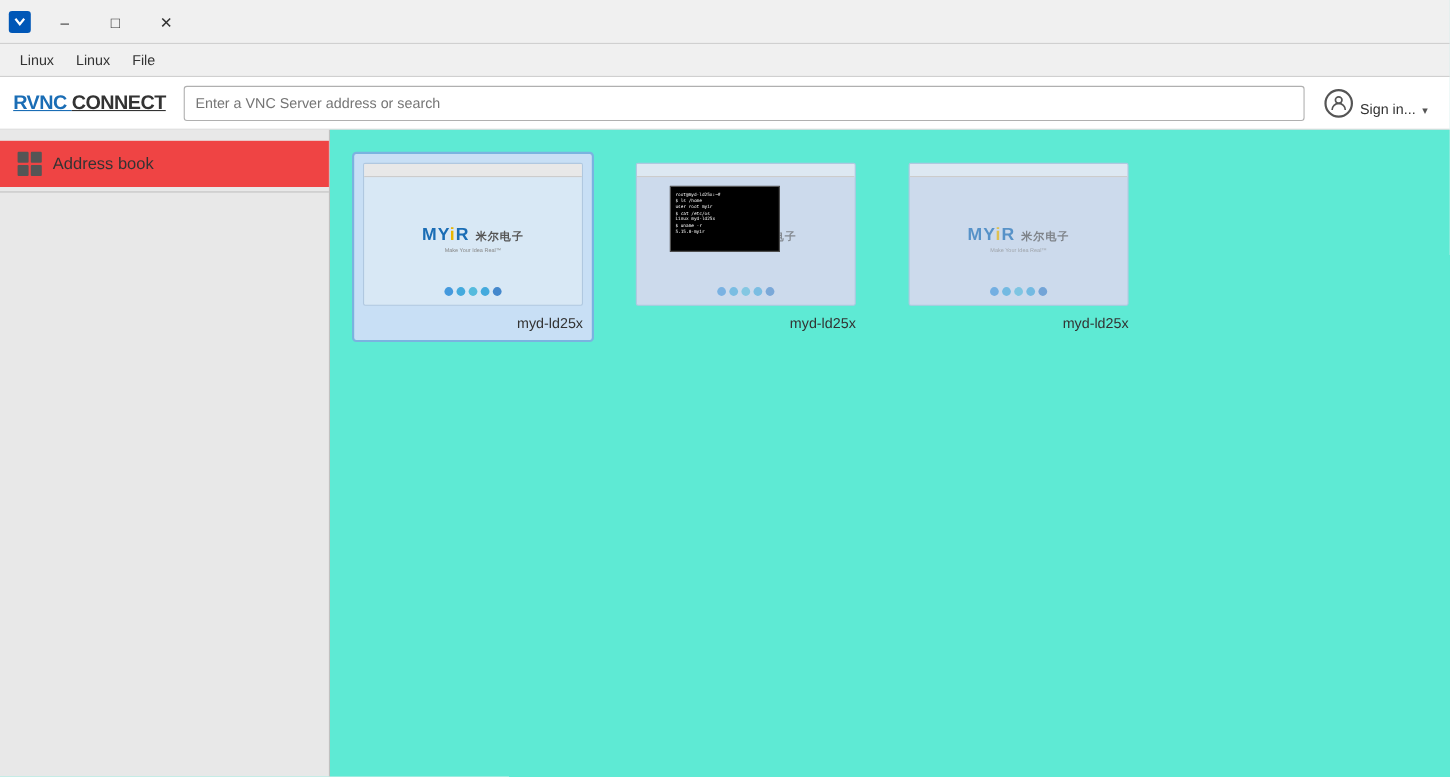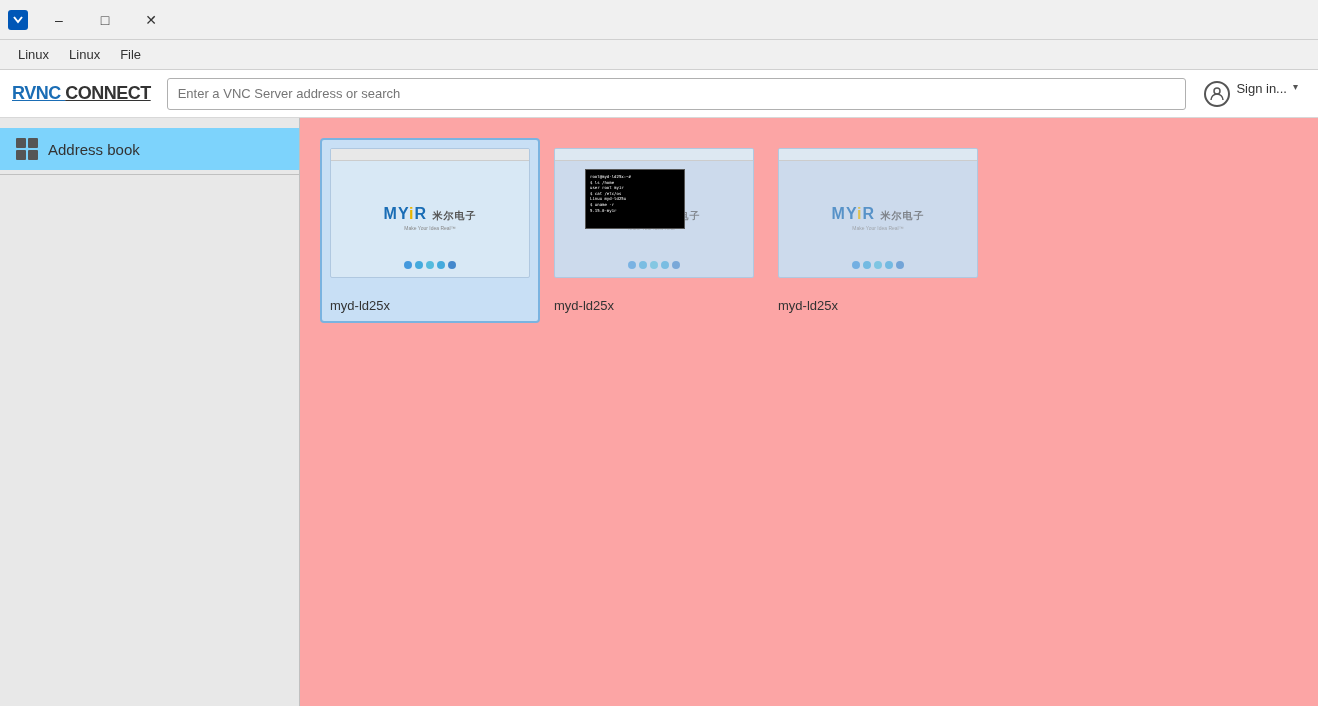--- a/index.html
+++ b/index.html
@@ -79,21 +79,21 @@
       border: 1px solid #b0b0b0;
       border-radius: 3px;
       padding: 0 10px;
       font-size: 13px;
       color: #555;
       outline: none;
       background: white;
     }
     .sign-in-area {
       display: flex;
-      align-items: flex-start;
+      align-items: flex-end;
       gap: 6px;
       cursor: pointer;
       padding: 4px 8px;
       border-radius: 3px;
     }
     .user-icon {
       width: 26px; height: 26px;
       border: 2px solid #555;
       border-radius: 50%;
       display: flex; align-items: center; justify-content: center;
@@ -123,41 +123,41 @@
     }
     .sidebar-item {
       display: flex;
       align-items: center;
       gap: 10px;
       padding: 10px 16px;
       cursor: pointer;
       font-size: 15px;
       color: #333;
     }
-    .sidebar-item.active { background: #7dd3fc; }
+    .sidebar-item.active { background: #ef4444; }
     .sidebar-grid-icon {
       width: 22px; height: 22px;
       display: grid;
       grid-template-columns: 1fr 1fr;
       gap: 2px;
     }
     .sidebar-grid-icon div {
       background: #555;
       border-radius: 1px;
     }
 
     
     .content-area {
       flex: 1;
-      background: #fca5a5;
+      background: #5eead4;
       padding: 20px;
       display: flex;
       flex-wrap: wrap;
       align-content: flex-start;
-      gap: 4px;
+      gap: 28px;
     }
 
     
     .vnc-card {
       width: 220px;
       cursor: pointer;
       border-radius: 4px;
       padding: 8px;
     }
     .vnc-card.selected {
@@ -222,24 +222,24 @@
       padding: 4px;
     }
     .terminal-line {
       font-size: 4px;
       color: #ffffff;
       font-family: monospace;
       line-height: 1.4;
     }
 
     .card-label {
-      text-align: left;
+      text-align: right;
       font-size: 13px;
       color: #333;
-      margin-top: 20px;
+      margin-top: 8px;
     }
 
     
     .sidebar-divider {
       border-top: 1px solid #c0c0c0;
       margin: 4px 0;
     }
   </style>
 </head>
 <body>

